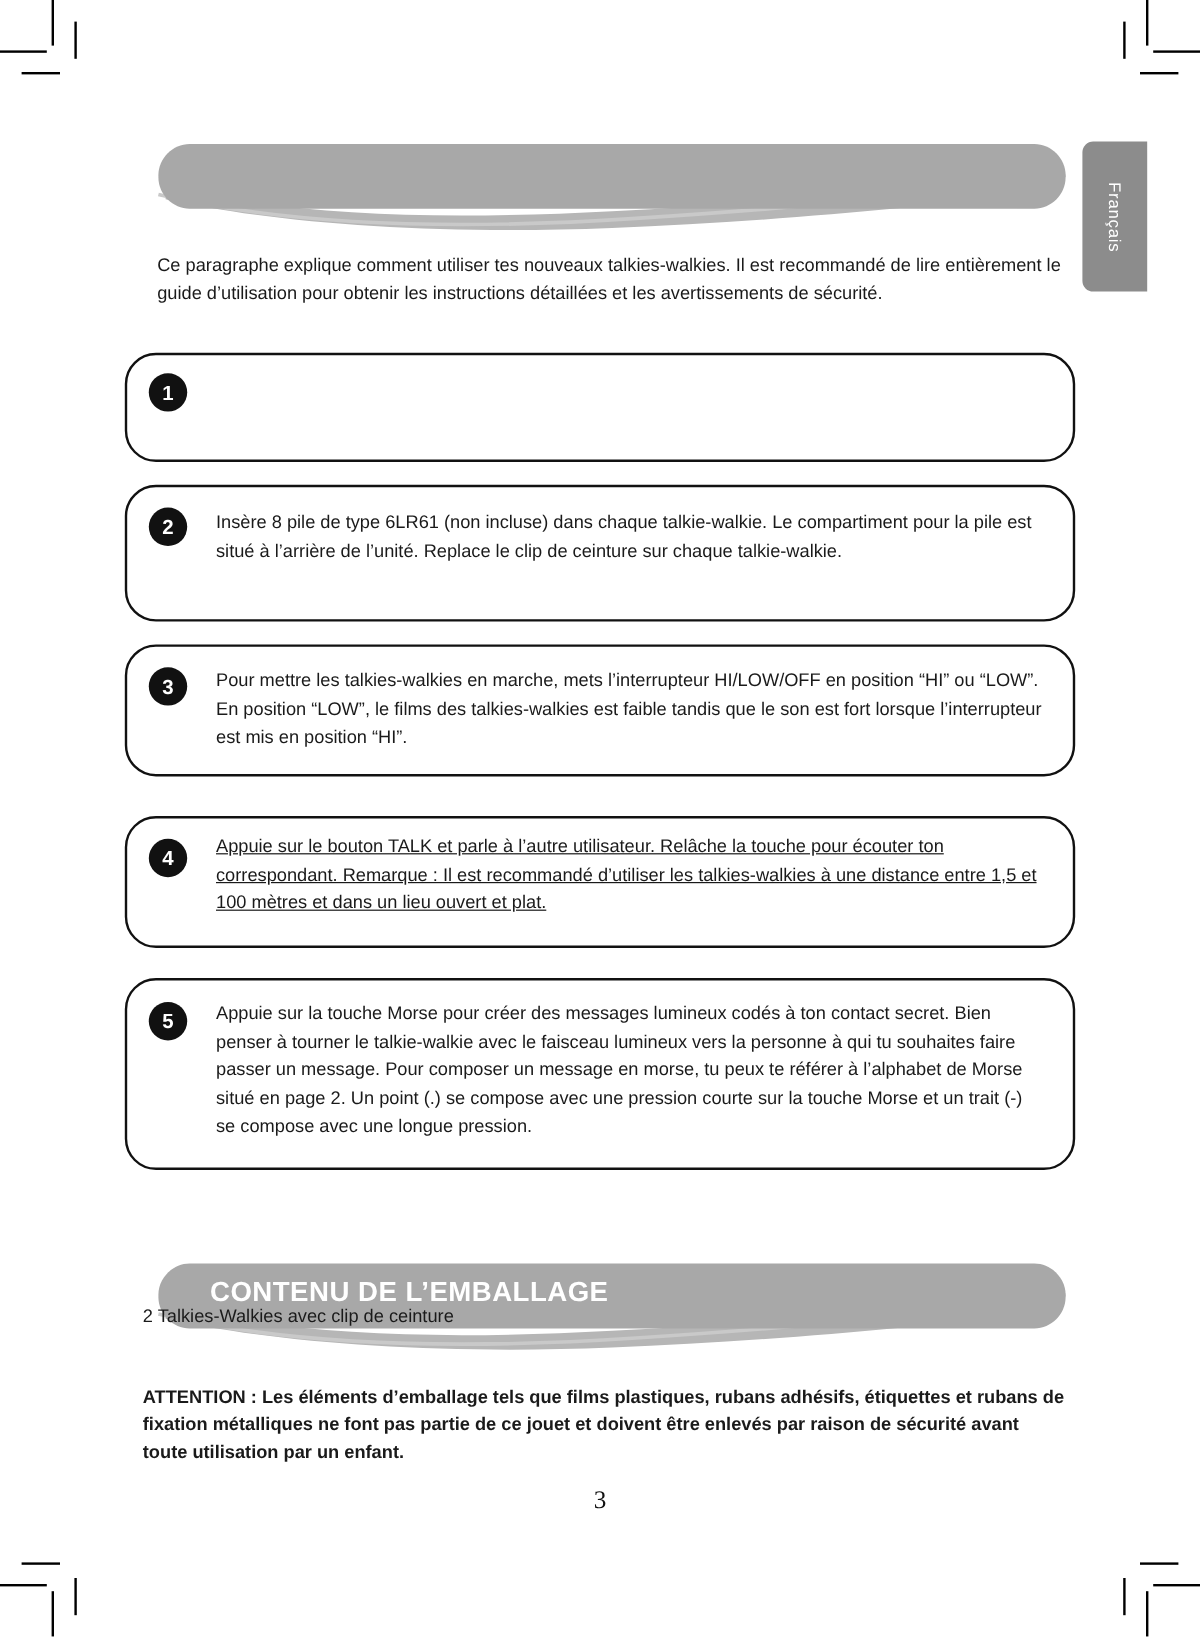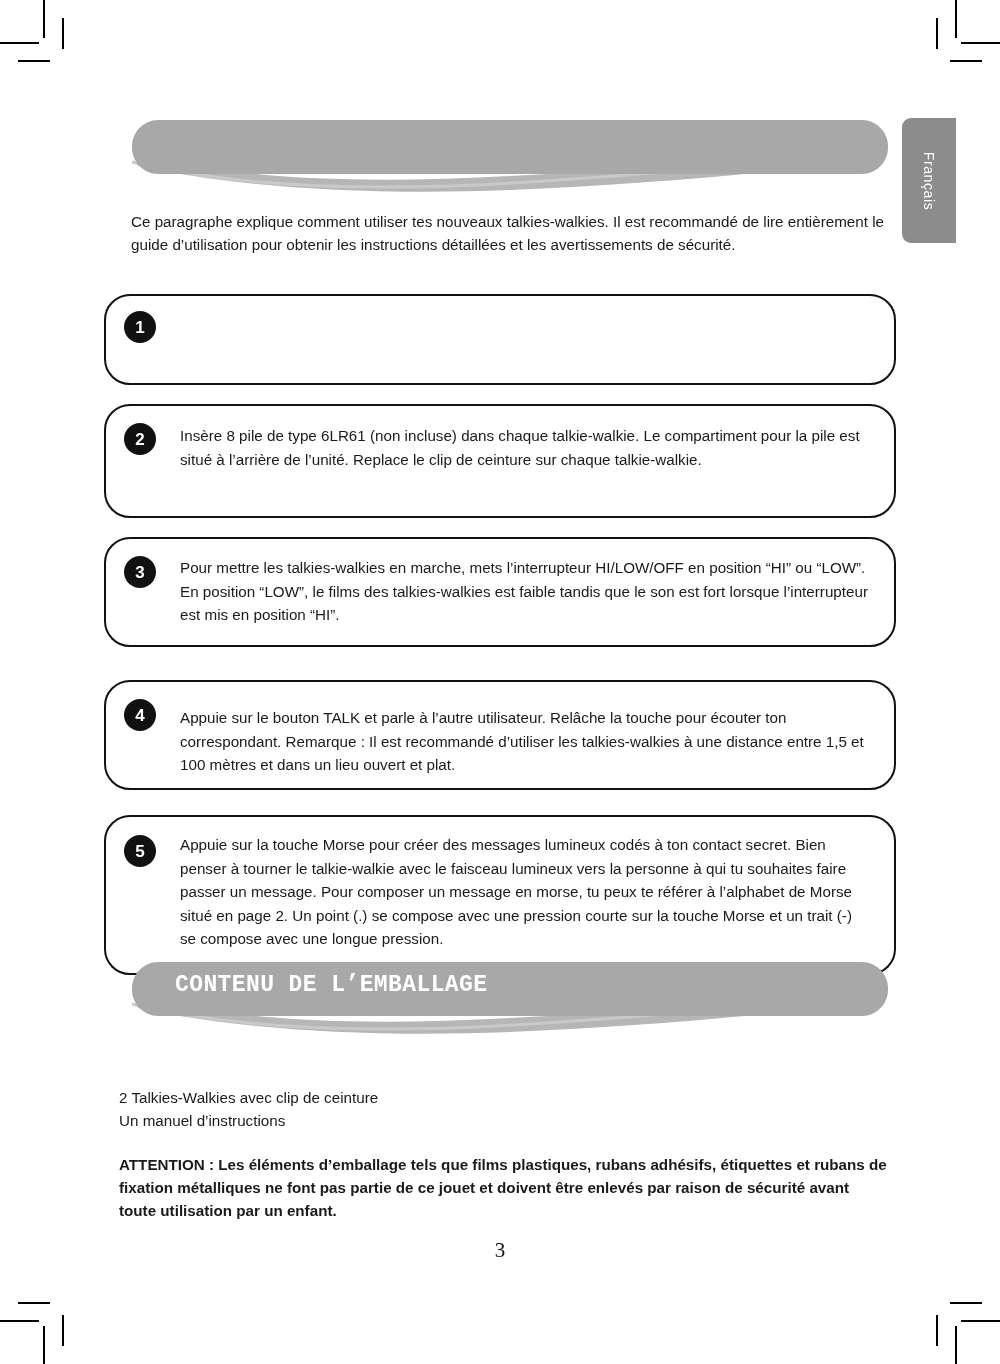--- a/index.html
+++ b/index.html
@@ -179,37 +179,36 @@
     <div class="step-text" style="top:18px;">Insère 8 pile de type 6LR61 (non incluse) dans chaque talkie-walkie. Le compartiment pour la pile est situé à l’arrière de l’unité. Replace le clip de ceinture sur chaque talkie-walkie.</div>
   </div>
 
   <div class="step-box" style="top:537px; height:110px;">
     <div class="step-badge" style="top:17px;">3</div>
     <div class="step-text" style="top:17px;">Pour mettre les talkies-walkies en marche, mets l’interrupteur HI/LOW/OFF en position “HI” ou “LOW”. En position “LOW”, le films des talkies-walkies est faible tandis que le son est fort lorsque l’interrupteur est mis en position “HI”.</div>
   </div>
 
   <div class="step-box" style="top:680px; height:110px;">
     <div class="step-badge" style="top:17px;">4</div>
-    <div class="step-text" style="top:24px;">Appuie sur le bouton TALK et parle à l’autre utilisateur. Relâche la touche pour écouter ton correspondant. Remarque : Il est recommandé d’utiliser les talkies-walkies à une distance entre 1,5 et 100 mètres et dans un lieu ouvert et plat.</div>
+    <div class="step-text" style="top:12px;text-decoration:underline;">Appuie sur le bouton TALK et parle à l’autre utilisateur. Relâche la touche pour écouter ton correspondant. Remarque : Il est recommandé d’utiliser les talkies-walkies à une distance entre 1,5 et 100 mètres et dans un lieu ouvert et plat.</div>
   </div>
 
   <div class="step-box" style="top:815px; height:160px;">
     <div class="step-badge" style="top:18px;">5</div>
     <div class="step-text" style="top:16px;">Appuie sur la touche Morse pour créer des messages lumineux codés à ton contact secret. Bien penser à tourner le talkie-walkie avec le faisceau lumineux vers la personne à qui tu souhaites faire passer un message. Pour composer un message en morse, tu peux te référer à l’alphabet de Morse situé en page 2. Un point (.) se compose avec une pression courte sur la touche Morse  et un trait (-) se compose avec une longue pression.</div>
   </div>
 
-  <div class="banner" style="top:960px;font-family:Liberation Mono, monospace;">
+  <div class="banner" style="top:1051px;">
     <svg viewBox="0 0 760 74" preserveAspectRatio="none" aria-hidden="true">
       <path d="M8,48 C100,76 230,80 380,72 C520,65 660,52 756,38 L756,52 C660,68 520,80 380,86 C230,92 100,82 8,62 Z" fill="#b6b6b6" transform="translate(0,-14)"></path>
       <path d="M2,58 C110,84 250,88 400,78 C540,69 670,56 758,42" fill="none" stroke="#c9c9c9" stroke-width="3" transform="translate(0,-14)"></path>
       <path d="M28,2 L732,2 C746,2 758,14 758,28 L758,30 C758,44 746,56 732,56 L28,56 C14,56 2,44 2,30 L2,28 C2,14 14,2 28,2 Z" fill="#a8a8a8"></path>
     </svg>
     <span class="banner-label">CONTENU DE L’EMBALLAGE</span>
   </div>
 
   <div class="body-text" style="top:1086px;">2 Talkies-Walkies avec clip de ceinture</div>
-  <div class="body-text" style="top:1109px;">Un manuel d’instructions</div>
 
   <p class="body-text" style="top:1153px; margin:0;font-weight:bold;">ATTENTION : Les éléments d’emballage tels que films plastiques, rubans adhésifs, étiquettes et rubans de fixation métalliques ne font pas partie de ce jouet et doivent être enlevés par raison de sécurité avant toute utilisation par un enfant.</p>
 
   <div id="page-number">3</div>
 
 </div>
 
 </body></html>

